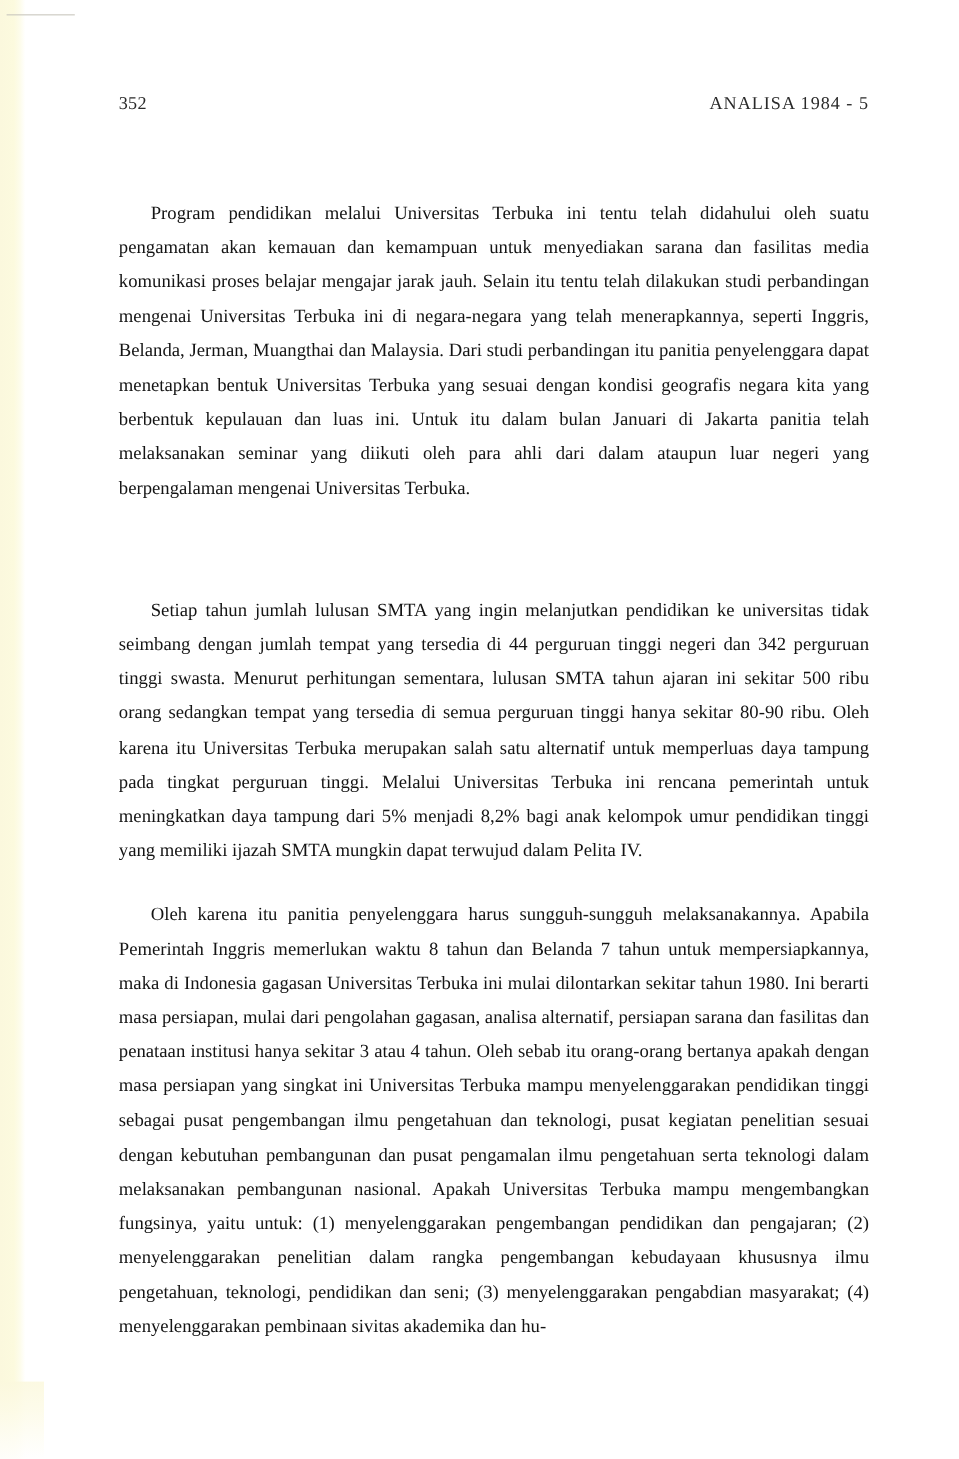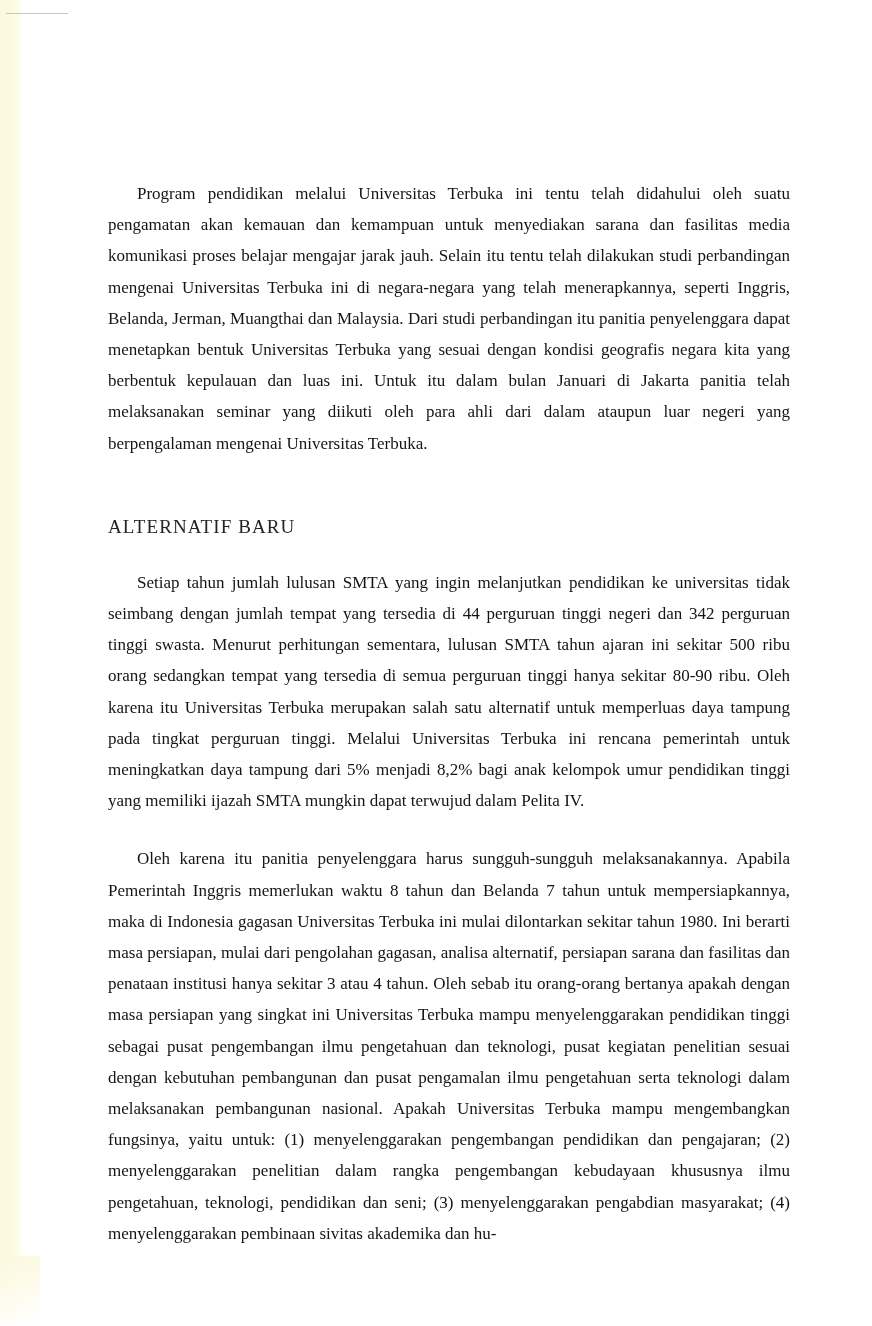--- a/index.html
+++ b/index.html
@@ -97,28 +97,31 @@
 </style>
 </head>
 <body>
 
 <div class="page">
 
   <div class="scan-edge-left"></div>
   <div class="scan-edge-top-rule"></div>
   <div class="scan-edge-bottom-fade"></div>
 
+  <div class="running-head">
+    <span class="folio">352</span>
+    <span class="journal">ANALISA 1984 - 5</span>
+  </div>
 
   <div class="column">
 
     <p class="body-par">Program pendidikan melalui Universitas Terbuka ini tentu telah didahului oleh suatu pengamatan akan kemauan dan kemampuan untuk menyediakan sarana dan fasilitas media komunikasi proses belajar mengajar jarak jauh. Selain itu tentu telah dilakukan studi perbandingan mengenai Universitas Terbuka ini di negara-negara yang telah menerapkannya, seperti Inggris, Belanda, Jerman, Muangthai dan Malaysia. Dari studi perbandingan itu panitia penyelenggara dapat menetapkan bentuk Universitas Terbuka yang sesuai dengan kondisi geografis negara kita yang berbentuk kepulauan dan luas ini. Untuk itu dalam bulan Januari di Jakarta panitia telah melaksanakan seminar yang diikuti oleh para ahli dari dalam ataupun luar negeri yang berpengalaman mengenai Universitas Terbuka.</p>
 
     <div class="head-space-before"></div>
 
-    <h2 class="section-head">ALTERNATIF BARU</h2>
 
     <div class="head-space-after"></div>
 
     <p class="body-par">Setiap tahun jumlah lulusan SMTA yang ingin melanjutkan pendidikan ke universitas tidak seimbang dengan jumlah tempat yang tersedia di 44 perguruan tinggi negeri dan 342 perguruan tinggi swasta. Menurut perhitungan sementara, lulusan SMTA tahun ajaran ini sekitar 500 ribu orang sedangkan tempat yang tersedia di semua perguruan tinggi hanya sekitar 80-90 ribu. Oleh karena itu Universitas Terbuka merupakan salah satu alternatif untuk memperluas daya tampung pada tingkat perguruan tinggi. Melalui Universitas Terbuka ini rencana pemerintah untuk meningkatkan daya tampung dari 5% menjadi 8,2% bagi anak kelompok umur pendidikan tinggi yang memiliki ijazah SMTA mungkin dapat terwujud dalam Pelita IV.</p>
 
     <div class="after-par1"></div>
 
     <p class="body-par">Oleh karena itu panitia penyelenggara harus sungguh-sungguh melaksanakannya. Apabila Pemerintah Inggris memerlukan waktu 8 tahun dan Belanda 7 tahun untuk mempersiapkannya, maka di Indonesia gagasan Universitas Terbuka ini mulai dilontarkan sekitar tahun 1980. Ini berarti masa persiapan, mulai dari pengolahan gagasan, analisa alternatif, persiapan sarana dan fasilitas dan penataan institusi hanya sekitar 3 atau 4 tahun. Oleh sebab itu orang-orang bertanya apakah dengan masa persiapan yang singkat ini Universitas Terbuka mampu menyelenggarakan pendidikan tinggi sebagai pusat pengembangan ilmu pengetahuan dan teknologi, pusat kegiatan penelitian sesuai dengan kebutuhan pembangunan dan pusat pengamalan ilmu pengetahuan serta teknologi dalam melaksanakan pembangunan nasional. Apakah Universitas Terbuka mampu mengembangkan fungsinya, yaitu untuk: (1) menyelenggarakan pengembangan pendidikan dan pengajaran; (2) menyelenggarakan penelitian dalam rangka pengembangan kebudayaan khususnya ilmu pengetahuan, teknologi, pendidikan dan seni; (3) menyelenggarakan pengabdian masyarakat; (4) menyelenggarakan pembinaan sivitas akademika dan hu-</p>
 
   </div>

